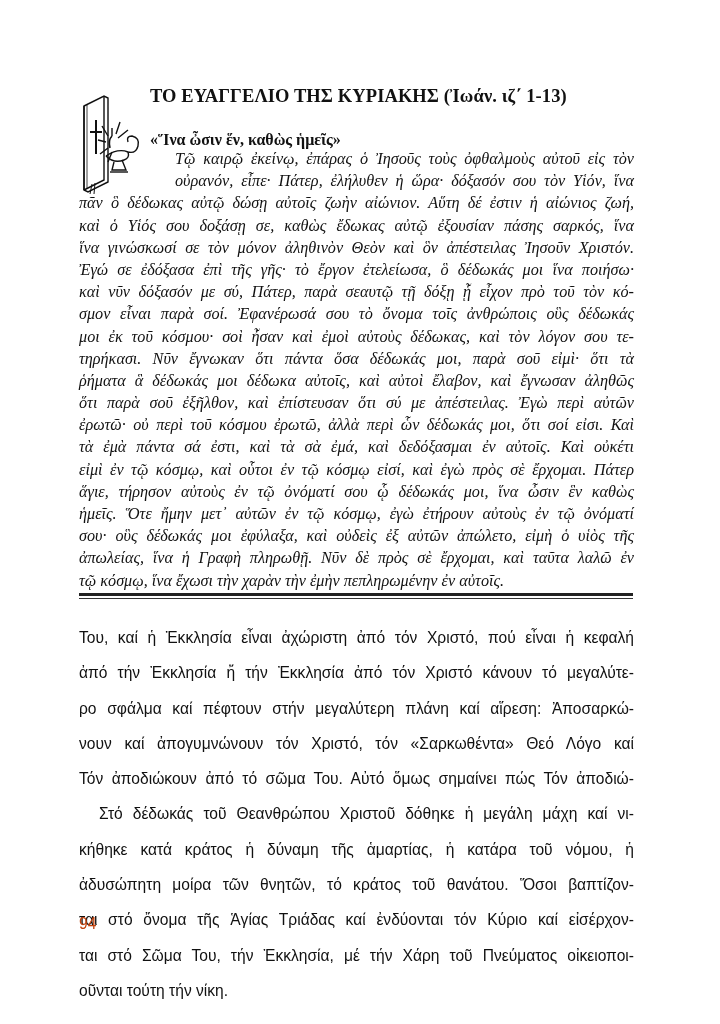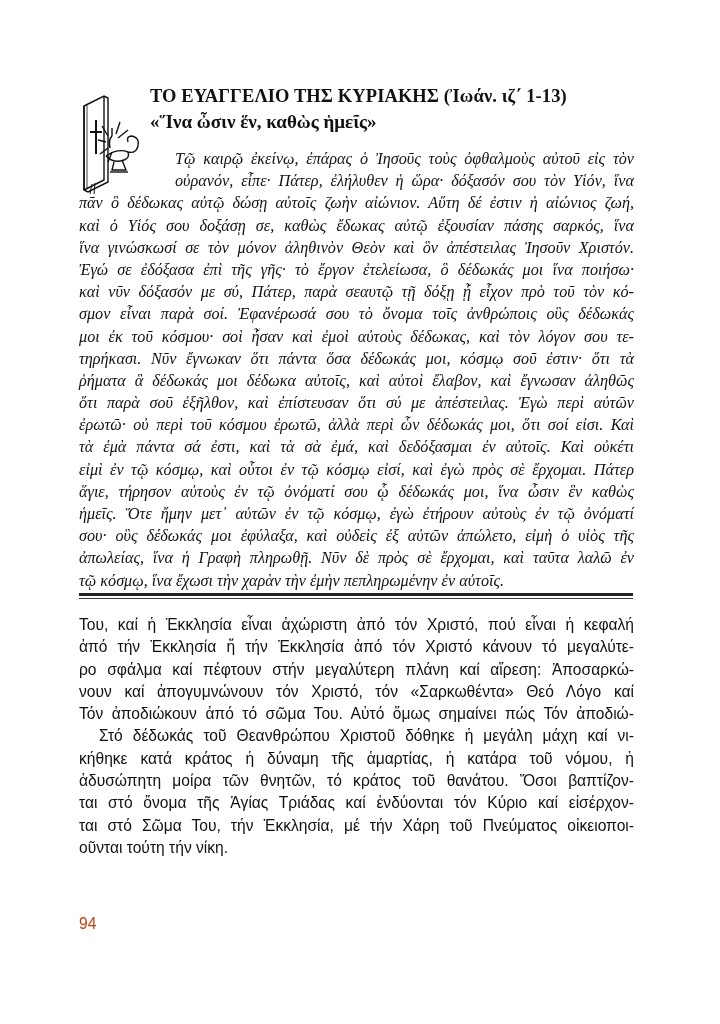--- a/index.html
+++ b/index.html
@@ -1,29 +1,29 @@
 <!DOCTYPE html>
 <html><head>
 <meta charset="utf-8">
 <style>
   html, body { margin:0; padding:0; background:#ffffff; }
   body { width:720px; height:1024px; position:relative; overflow:hidden; color:#111; }
   .page { position:absolute; left:0; top:0; width:720px; height:1024px;padding-left:20px; }
   .icon { position:absolute; left:78px; top:92px; width:66px; height:102px; }
   .title { position:absolute; left:150px; top:86px; font-family:"Liberation Serif", serif; font-weight:bold; font-size:18.5px; letter-spacing:0.1px; white-space:nowrap; }
-  .subtitle { position:absolute; left:150px; top:111px; font-family:"Liberation Serif", serif; font-weight:bold; font-size:19px; white-space:nowrap; }
+  .subtitle { position:absolute; left:150px; top:131px; font-family:"Liberation Serif", serif; font-weight:bold; font-size:16px; white-space:nowrap; }
   .gospel { position:absolute; left:79px; top:148px; width:555px; font-family:"Liberation Serif", serif; font-style:italic; font-size:16.2px; line-height:22.2px; }
   .gospel .line { display:block; white-space:nowrap; text-align:justify; text-align-last:justify; height:22.2px; }
   .gospel .line.indent { padding-left:96px; }
   .gospel .line.last { text-align-last:left; }
   .divider { position:absolute; left:79px; top:593px; width:554px; }
   .divider .thick { height:3px; background:#222; }
   .divider .thin { height:1px; background:#333; margin-top:2px; }
   .body-text { position:absolute; left:79px; top:614px; width:555px; font-family:"Liberation Sans", sans-serif; font-size:15.6px; line-height:22.3px; }
-  .body-text .line { display:block; white-space:nowrap; text-align:justify; text-align-last:justify; height:22.3px; }
+  .body-text .line { display:block; white-space:nowrap; text-align:justify; text-align-last:justify; height:22.3px;margin-top:13px; }
   .body-text .line.indent { padding-left:20px; }
   .body-text .line.last { text-align-last:left; }
   .page-number { position:absolute; left:79px; top:915px; font-family:"Liberation Sans", sans-serif; font-size:15.6px; color:#c2410c; }
 </style>
 </head>
 <body>
 
 <div class="page">
 
   <svg class="icon" viewBox="0 0 66 102" xmlns="http://www.w3.org/2000/svg">
@@ -51,21 +51,21 @@
   <div class="gospel">
     <span class="line indent">Τῷ καιρῷ ἐκείνῳ, ἐπάρας ὁ Ἰησοῦς τοὺς ὀφθαλμοὺς αὐτοῦ εἰς τὸν</span>
     <span class="line indent">οὐρανόν, εἶπε· Πάτερ, ἐλήλυθεν ἡ ὥρα· δόξασόν σου τὸν Υἱόν, ἵνα</span>
     <span class="line">πᾶν ὃ δέδωκας αὐτῷ δώσῃ αὐτοῖς ζωὴν αἰώνιον. Αὕτη δέ ἐστιν ἡ αἰώνιος ζωή,</span>
     <span class="line">καὶ ὁ Υἱός σου δοξάσῃ σε, καθὼς ἔδωκας αὐτῷ ἐξουσίαν πάσης σαρκός, ἵνα</span>
     <span class="line">ἵνα γινώσκωσί σε τὸν μόνον ἀληθινὸν Θεὸν καὶ ὃν ἀπέστειλας Ἰησοῦν Χριστόν.</span>
     <span class="line">Ἐγώ σε ἐδόξασα ἐπὶ τῆς γῆς· τὸ ἔργον ἐτελείωσα, ὃ δέδωκάς μοι ἵνα ποιήσω·</span>
     <span class="line">καὶ νῦν δόξασόν με σύ, Πάτερ, παρὰ σεαυτῷ τῇ δόξῃ ᾗ εἶχον πρὸ τοῦ τὸν κό-</span>
     <span class="line">σμον εἶναι παρὰ σοί. Ἐφανέρωσά σου τὸ ὄνομα τοῖς ἀνθρώποις οὓς δέδωκάς</span>
     <span class="line">μοι ἐκ τοῦ κόσμου· σοὶ ἦσαν καὶ ἐμοὶ αὐτοὺς δέδωκας, καὶ τὸν λόγον σου τε-</span>
-    <span class="line">τηρήκασι. Νῦν ἔγνωκαν ὅτι πάντα ὅσα δέδωκάς μοι, κόσμῳ σοῦ ἐστιν· ὅτι τὰ</span>
+    <span class="line">τηρήκασι. Νῦν ἔγνωκαν ὅτι πάντα ὅσα δέδωκάς μοι, παρὰ σοῦ εἰμὶ· ὅτι τὰ</span>
     <span class="line">ῥήματα ἃ δέδωκάς μοι δέδωκα αὐτοῖς, καὶ αὐτοὶ ἔλαβον, καὶ ἔγνωσαν ἀληθῶς</span>
     <span class="line">ὅτι παρὰ σοῦ ἐξῆλθον, καὶ ἐπίστευσαν ὅτι σύ με ἀπέστειλας. Ἐγὼ περὶ αὐτῶν</span>
     <span class="line">ἐρωτῶ· οὐ περὶ τοῦ κόσμου ἐρωτῶ, ἀλλὰ περὶ ὧν δέδωκάς μοι, ὅτι σοί εἰσι. Καὶ</span>
     <span class="line">τὰ ἐμὰ πάντα σά ἐστι, καὶ τὰ σὰ ἐμά, καὶ δεδόξασμαι ἐν αὐτοῖς. Καὶ οὐκέτι</span>
     <span class="line">εἰμὶ ἐν τῷ κόσμῳ, καὶ οὗτοι ἐν τῷ κόσμῳ εἰσί, καὶ ἐγὼ πρὸς σὲ ἔρχομαι. Πάτερ</span>
     <span class="line">ἅγιε, τήρησον αὐτοὺς ἐν τῷ ὀνόματί σου ᾧ δέδωκάς μοι, ἵνα ὦσιν ἓν καθὼς</span>
     <span class="line">ἡμεῖς. Ὅτε ἤμην μετ᾽ αὐτῶν ἐν τῷ κόσμῳ, ἐγὼ ἐτήρουν αὐτοὺς ἐν τῷ ὀνόματί</span>
     <span class="line">σου· οὓς δέδωκάς μοι ἐφύλαξα, καὶ οὐδεὶς ἐξ αὐτῶν ἀπώλετο, εἰμὴ ὁ υἱὸς τῆς</span>
     <span class="line">ἀπωλείας, ἵνα ἡ Γραφὴ πληρωθῇ. Νῦν δὲ πρὸς σὲ ἔρχομαι, καὶ ταῦτα λαλῶ ἐν</span>
     <span class="line last">τῷ κόσμῳ, ἵνα ἔχωσι τὴν χαρὰν τὴν ἐμὴν πεπληρωμένην ἐν αὐτοῖς.</span>

